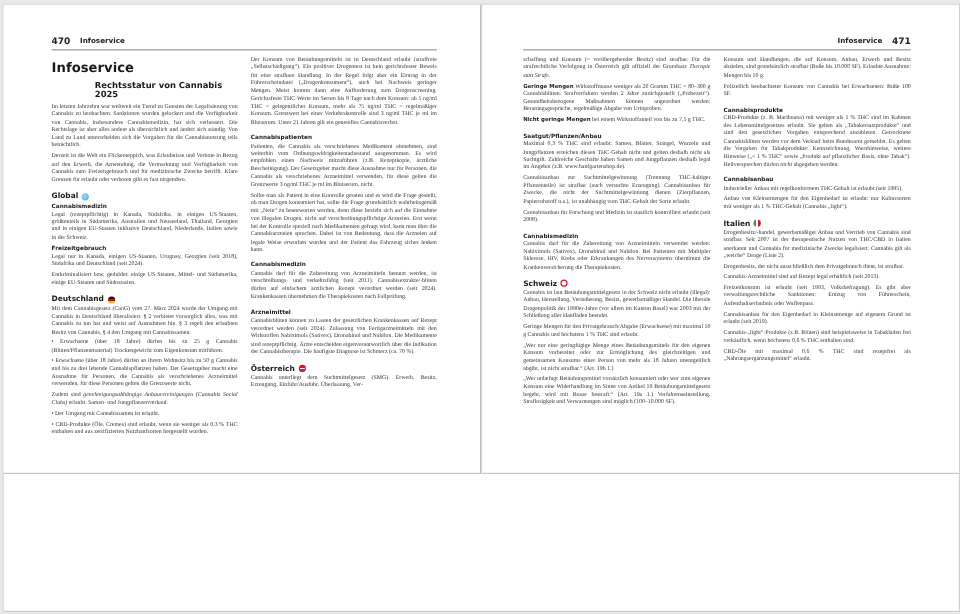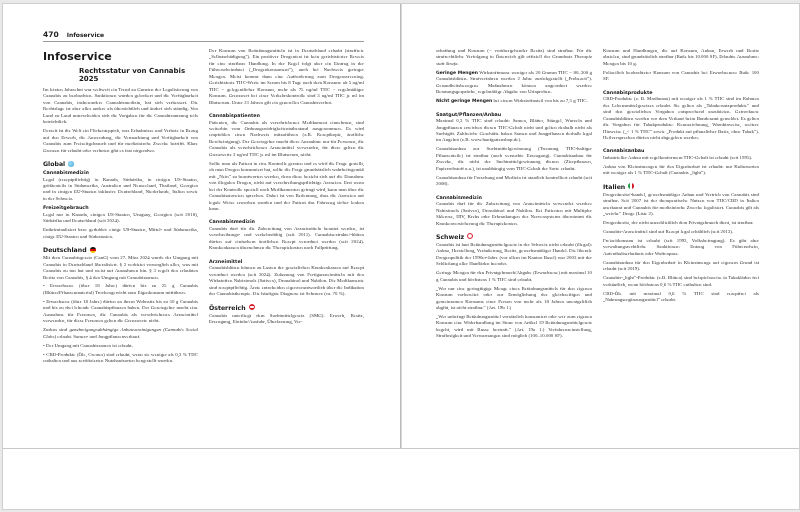--- a/index.html
+++ b/index.html
@@ -8,21 +8,21 @@
     background: #e9e9e9;
     font-family: "Liberation Serif", serif;
     color: #2a2a2a;
     position: relative;
   }
   .spread {
     position: absolute; left: 2px; top: 3px; width: 796px; height: 505px;
     display: flex; background: #fff;
     border: 1px solid #cfcfcf;
   }
-  .page { position: relative; width: 398px; height: 445px; background: #fff; }
+  .page { position: relative; width: 398px; height: 391px; background: #fff; }
   .page.left { border-right: 1px solid #b9b9b9; }
   .page.right { border-left: 1px solid #d8d8d8; }
   .running-head {
     position: absolute; top: 24px; height: 13px;
     font-family: "DejaVu Sans", sans-serif; font-size: 7px; color: #222;
     border-bottom: 0.8px solid #9a9a9a; display: flex; align-items: center;
   }
   .page.left .running-head { left: 40px; right: 36px; }
   .page.right .running-head { left: 34px; right: 40px; justify-content: flex-end; }
   .running-head .pnum { font-weight: bold; font-size: 7.5px; }
@@ -115,20 +115,24 @@
           <span>Österreich</span>
           <span class="flag at"></span>
         </h3>
         <p>Cannabis unterliegt dem Suchtmittelgesetz (SMG). Erwerb, Besitz, Erzeugung, Einfuhr/Ausfuhr, Überlassung, Ver-</p>
       </div>
     </div>
     <div class="page-bottom-rule"></div>
   </div>
 
   <div class="page right">
+    <div class="running-head">
+      <span class="sec">Infoservice</span>
+      <span class="pnum">471</span>
+    </div>
     <div class="cols">
       <div class="col">
         <p><span>schaffung und Konsum (= vorübergehender Besitz) sind strafbar. Für die strafrechtliche Verfolgung in Österreich gilt offiziell der Grundsatz </span><i>Therapie statt Strafe</i><span>.</span></p>
         <p><span class="lead">Geringe Mengen</span><span> Wirkstoffmasse weniger als 20 Gramm THC = 80–300 g Cannabisblüten. Strafverfahren werden 2 Jahre zurückgestellt („Probezeit“). Gesundheitsbezogene Maßnahmen können angeordnet werden: Beratungsgespräche, regelmäßige Abgabe von Urinproben.</span></p>
         <p><span class="lead">Nicht geringe Mengen</span><span> bei einem Wirkstoffanteil von bis zu 7,5 g THC.</span></p>
 
         <h4 class="spaced">Saatgut/Pflanzen/Anbau</h4>
         <p>Maximal 0,3 % THC sind erlaubt: Samen, Blätter, Stängel, Wurzeln und Jungpflanzen erreichen diesen THC-Gehalt nicht und gelten deshalb nicht als Suchtgift. Zahlreiche Geschäfte haben Samen und Jungpflanzen deshalb legal im Angebot (z.B. www.hanfgartenshop.de).</p>
         <p>Cannabisanbau zur Suchtmittelgewinnung (Trennung THC-haltiger Pflanzenteile) ist strafbar (auch versuchte Erzeugung). Cannabisanbau für Zwecke, die nicht der Suchtmittelgewinnung dienen (Zierpflanzen, Papierrohstoff u.a.), ist unabhängig vom THC-Gehalt der Sorte erlaubt.</p>
         <p>Cannabisanbau für Forschung und Medizin ist staatlich kontrolliert erlaubt (seit 2008).</p>

